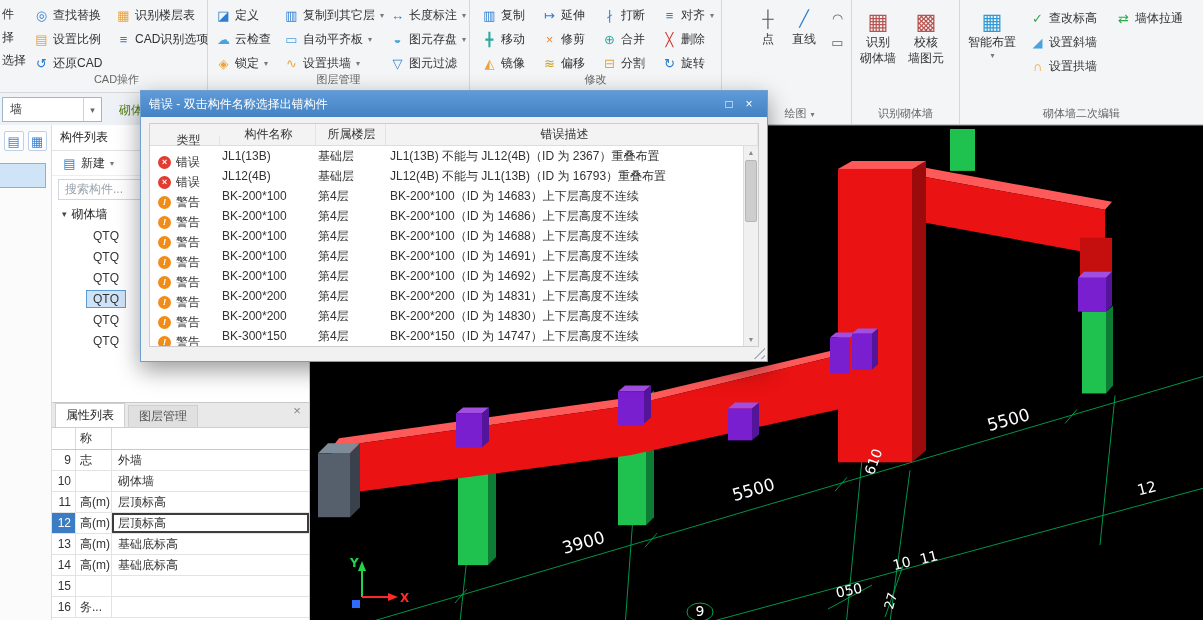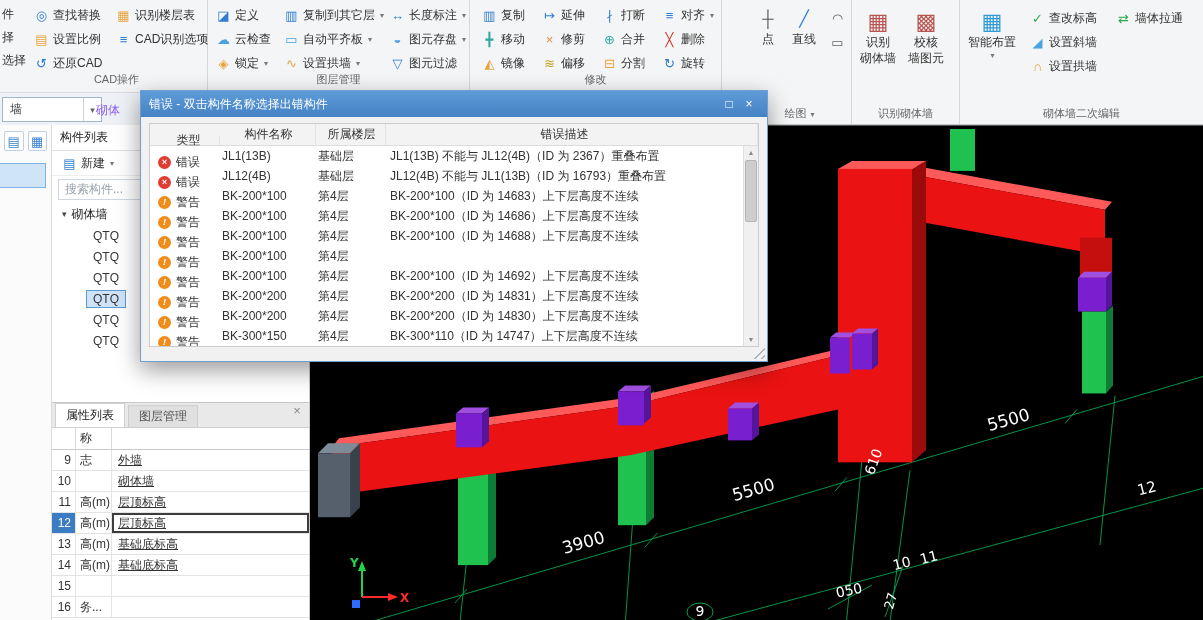--- a/index.html
+++ b/index.html
@@ -25,21 +25,21 @@
   .drawbtn { position:absolute; width:36px; display:flex; flex-direction:column; align-items:center; gap:3px; padding-top:10px; cursor:default; }
   .drawbtn .bic { font-size:16px; line-height:18px; }
   .shapecol { position:absolute; display:flex; flex-direction:column; gap:8px; }
   .shapecol .rbtn { height:16px; padding:0 2px; }
 
   
   #subbar { position:absolute; left:0; top:92px; width:310px; height:33px; background:#eef1f5; border-top:1px solid #d8d8d8; z-index:2; }
   #wall-combo { position:absolute; left:2px; top:4px; width:100px; height:25px; background:#fff; border:1px solid #9fb6cc; display:flex; align-items:center; }
   #wall-combo .val { flex:1; padding-left:7px; }
   #wall-combo .cbtn { width:18px; height:100%; border-left:1px solid #c9d4e0; display:flex; align-items:center; justify-content:center; font-size:9px; color:#666; }
-  #subbar .tabtxt { position:absolute; left:96px; top:9px; color:#8b5cf6; }
+  #subbar .tabtxt { position:absolute; left:119px; top:9px; color:#4d7c0f; }
 
   
   #leftrail { position:absolute; left:0; top:125px; width:52px; height:495px; background:#fbfbfc; border-right:1px solid #dcdcdc; z-index:2; }
   #leftrail .railicons { display:flex; gap:4px; padding:6px 4px 0 4px; }
   #leftrail .railbtn { width:20px; height:20px; border:1px solid #bcd0e6; background:#fff; display:flex; align-items:center; justify-content:center; font-size:13px; border-radius:2px; }
   #rail-highlight { position:absolute; left:0; top:38px; width:46px; height:25px; background:#cfe4f7; border:1px solid #7fb2e5; border-left:none; }
 
   
   #comp-panel { position:absolute; left:52px; top:125px; width:258px; height:277px; background:#fff; border-right:1px solid #c8c8c8; z-index:2; }
   .phead { height:26px; display:flex; align-items:center; border-bottom:1px solid #e2e2e2; padding:0 8px; }
@@ -59,21 +59,21 @@
   .ptab { height:22px; padding:0 10px; display:flex; align-items:center; font-size:12px; color:#555; background:#e0e0e0; border:1px solid #cfcfcf; border-bottom:none; margin-left:3px; }
   .ptab.active { background:#fff; color:#222; height:24px; }
   .ptabs .pclose { margin-left:auto; margin-bottom:4px; margin-right:4px; }
   .pgrid-head { display:flex; height:22px; border-bottom:1px solid #c9c9c9; }
   .pgh-num { width:24px; border-right:1px solid #d9d9d9; background:#fff; }
   .pgh-name { width:36px; border-right:1px solid #d9d9d9; background:#fff; display:flex; align-items:center; padding-left:4px; }
   .pgh-val { flex:1; background:#8ab4dd; display:flex; align-items:center; justify-content:center; color:#10253c; }
   .prow { display:flex; height:21px; border-bottom:1px solid #e3e3e3; }
   .pnum { width:24px; display:flex; align-items:center; justify-content:flex-end; padding-right:4px; border-right:1px solid #e3e3e3; color:#333; }
   .pname { width:36px; display:flex; align-items:center; padding-left:4px; border-right:1px solid #e3e3e3; overflow:hidden; white-space:nowrap; }
-  .pval { flex:1; display:flex; align-items:center; padding-left:6px; overflow:hidden; white-space:nowrap;text-decoration:underline; }
+  .pval { flex:1; display:flex; align-items:center; padding-left:6px; overflow:hidden; white-space:nowrap; }
   .prow.selected .pnum { background:#3b7cc4; color:#fff; }
   .prow.boxed .pval { box-shadow: inset 0 0 0 2px #3c3c3c; background:#fff; }
 
   
   #viewport { position:absolute; left:310px; top:125px; width:893px; height:495px; background:var(--bg,#000); z-index:1; border-top:1px solid #555; }
   #scene { display:block; width:100%; height:100%; }
   #scene .dimline { stroke:var(--dim); stroke-width:1; opacity:.9; }
   #scene text { font-family:"DejaVu Sans","Liberation Sans",sans-serif; fill:#fff; }
 
   
@@ -665,20 +665,21 @@
             <span class="cell c-floor">第4层</span>
             <span class="cell c-desc">BK-200*100（ID 为 14688）上下层高度不连续</span>
           </div>
           <div class="dlg-row warning">
             <span class="cell c-type">
               <i class="titem">!</i>
               <span>警告</span>
             </span>
             <span class="cell c-name">BK-200*100</span>
             <span class="cell c-floor">第4层</span>
+            <span class="cell c-desc">BK-200*100（ID 为 14691）上下层高度不连续</span>
           </div>
           <div class="dlg-row warning">
             <span class="cell c-type">
               <i class="titem">!</i>
               <span>警告</span>
             </span>
             <span class="cell c-name">BK-200*100</span>
             <span class="cell c-floor">第4层</span>
             <span class="cell c-desc">BK-200*100（ID 为 14692）上下层高度不连续</span>
           </div>
@@ -700,21 +701,21 @@
             <span class="cell c-floor">第4层</span>
             <span class="cell c-desc">BK-200*200（ID 为 14830）上下层高度不连续</span>
           </div>
           <div class="dlg-row warning">
             <span class="cell c-type">
               <i class="titem">!</i>
               <span>警告</span>
             </span>
             <span class="cell c-name">BK-300*150</span>
             <span class="cell c-floor">第4层</span>
-            <span class="cell c-desc">BK-300*110（ID 为 14747）上下层高度不连续</span>
+            <span class="cell c-desc">BK-200*150（ID 为 14747）上下层高度不连续</span>
           </div>
         </div>
       <div id="dlg-scroll">
         <span class="sarrow up">▲</span>
         <div id="dlg-thumb"></div>
         <span class="sarrow down">▼</span>
       </div>
     </div>
     <div id="dlg-grip"></div>
   </div>

